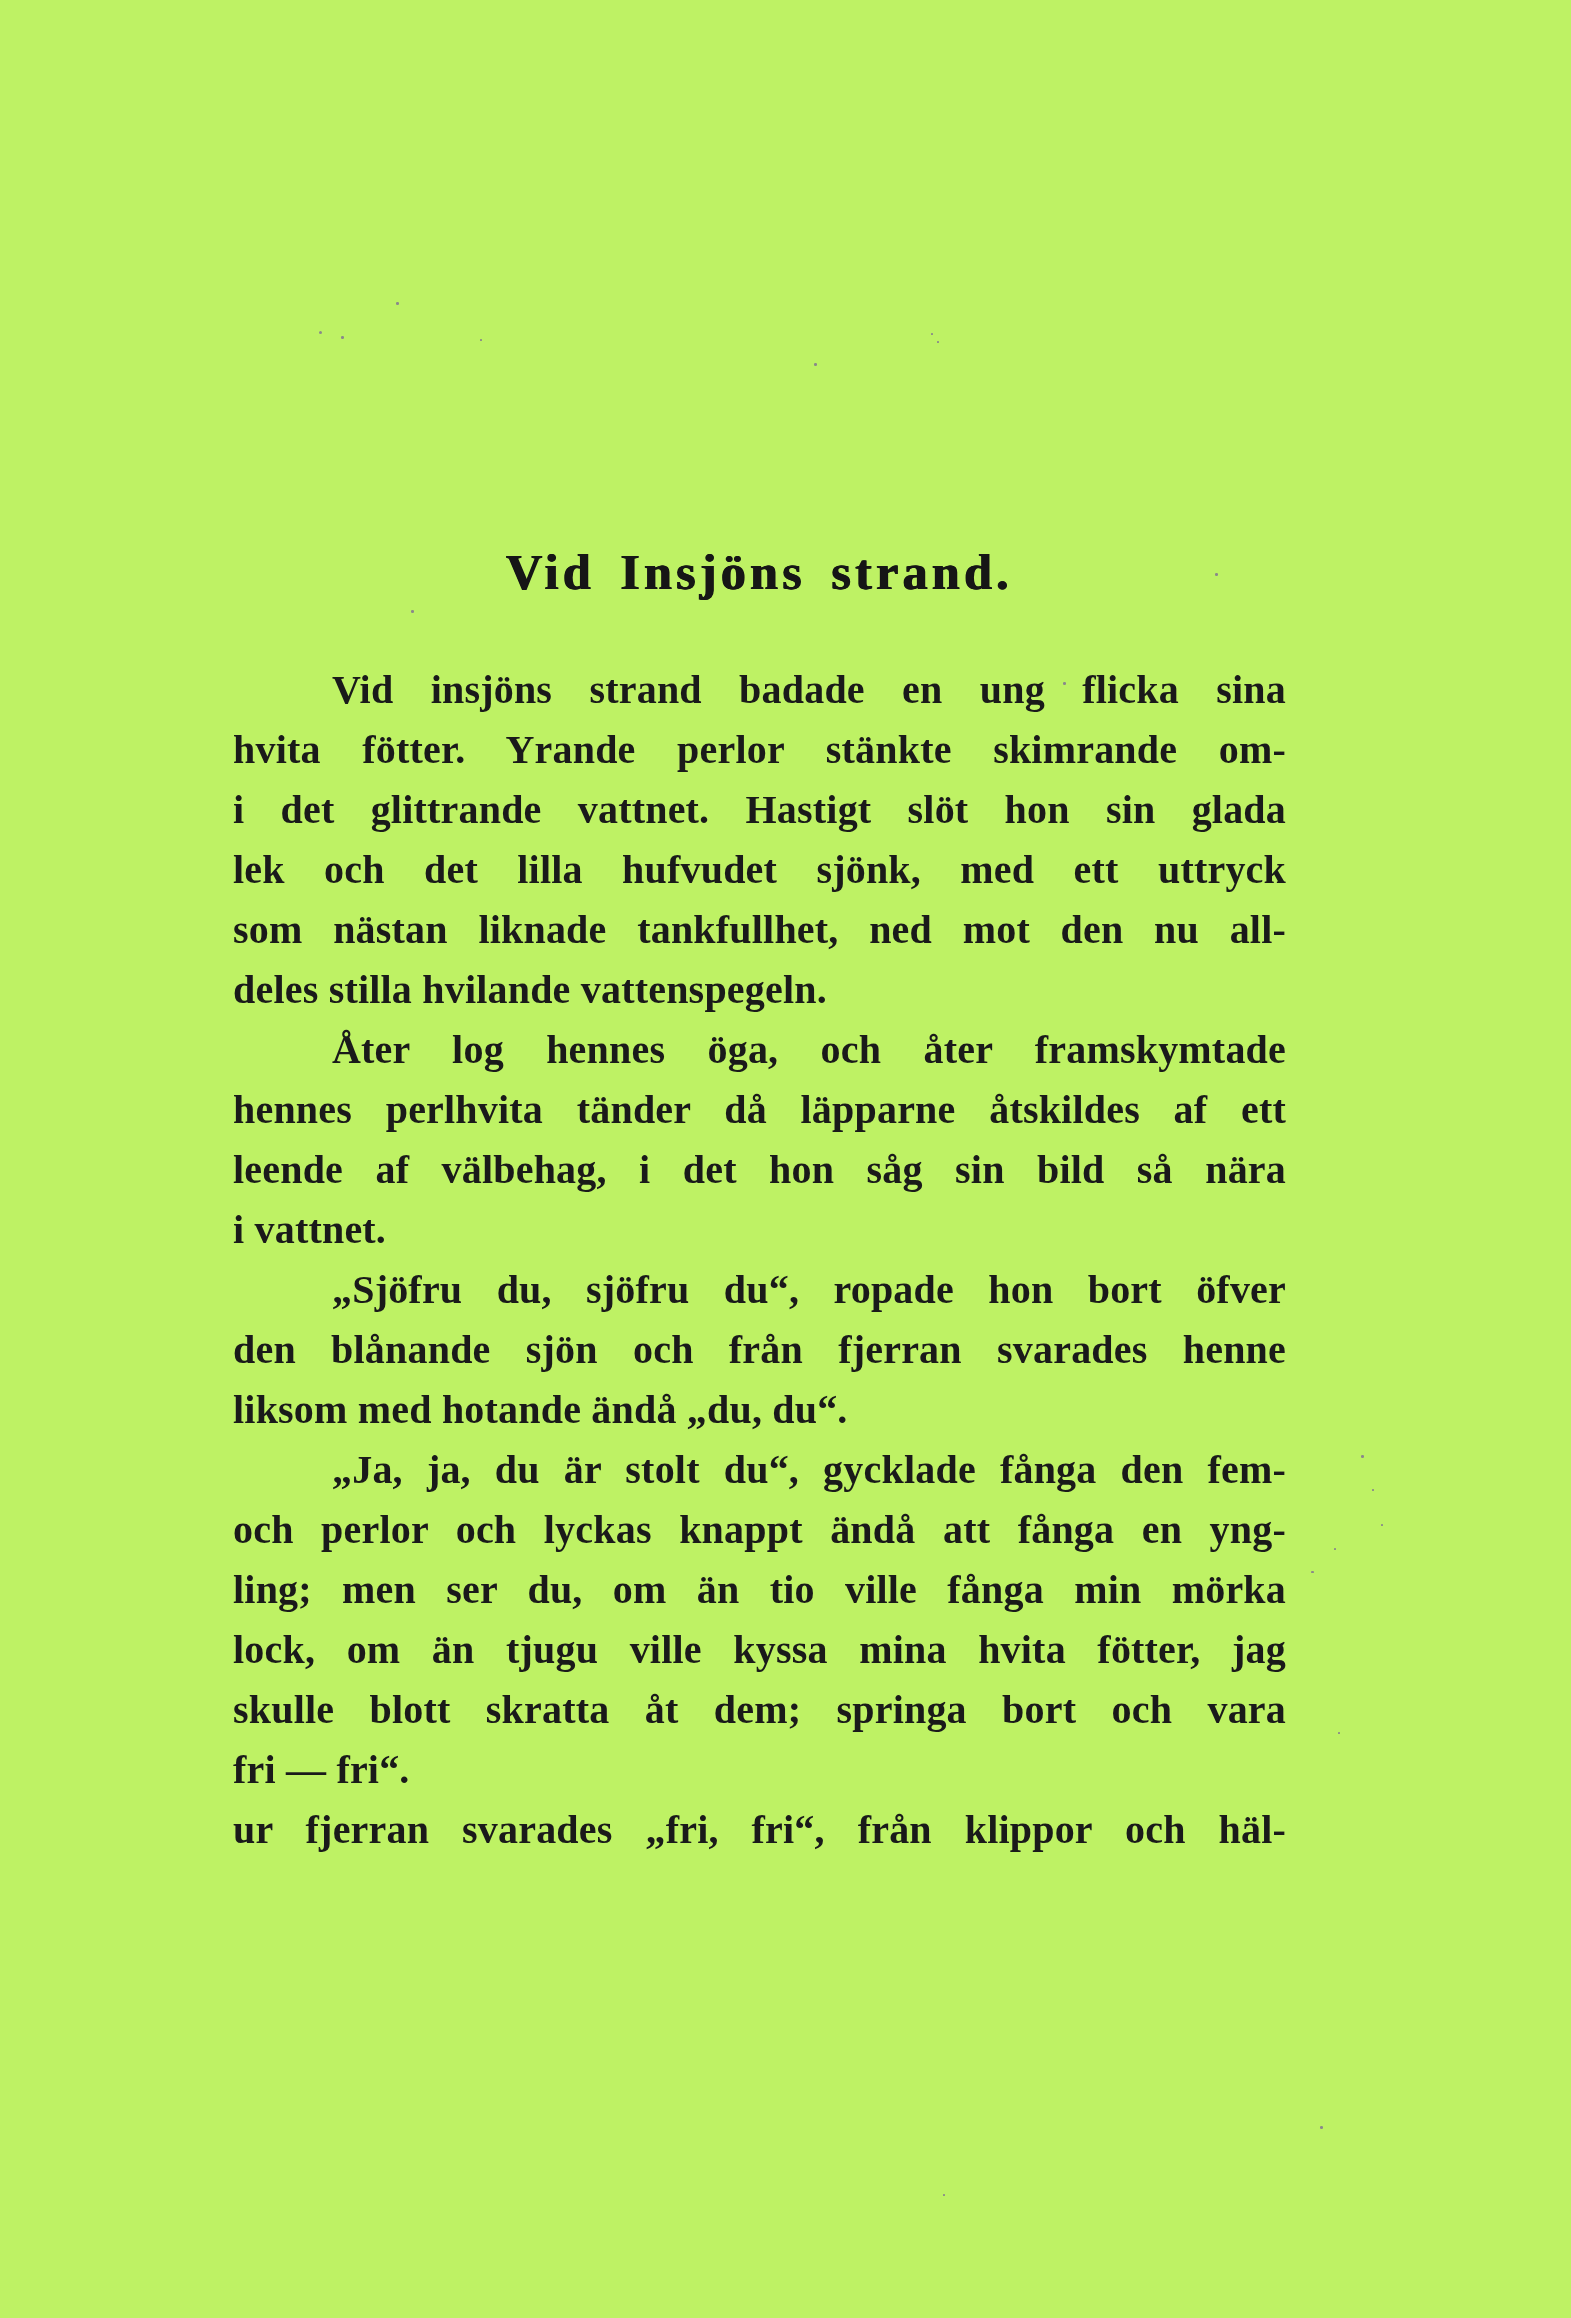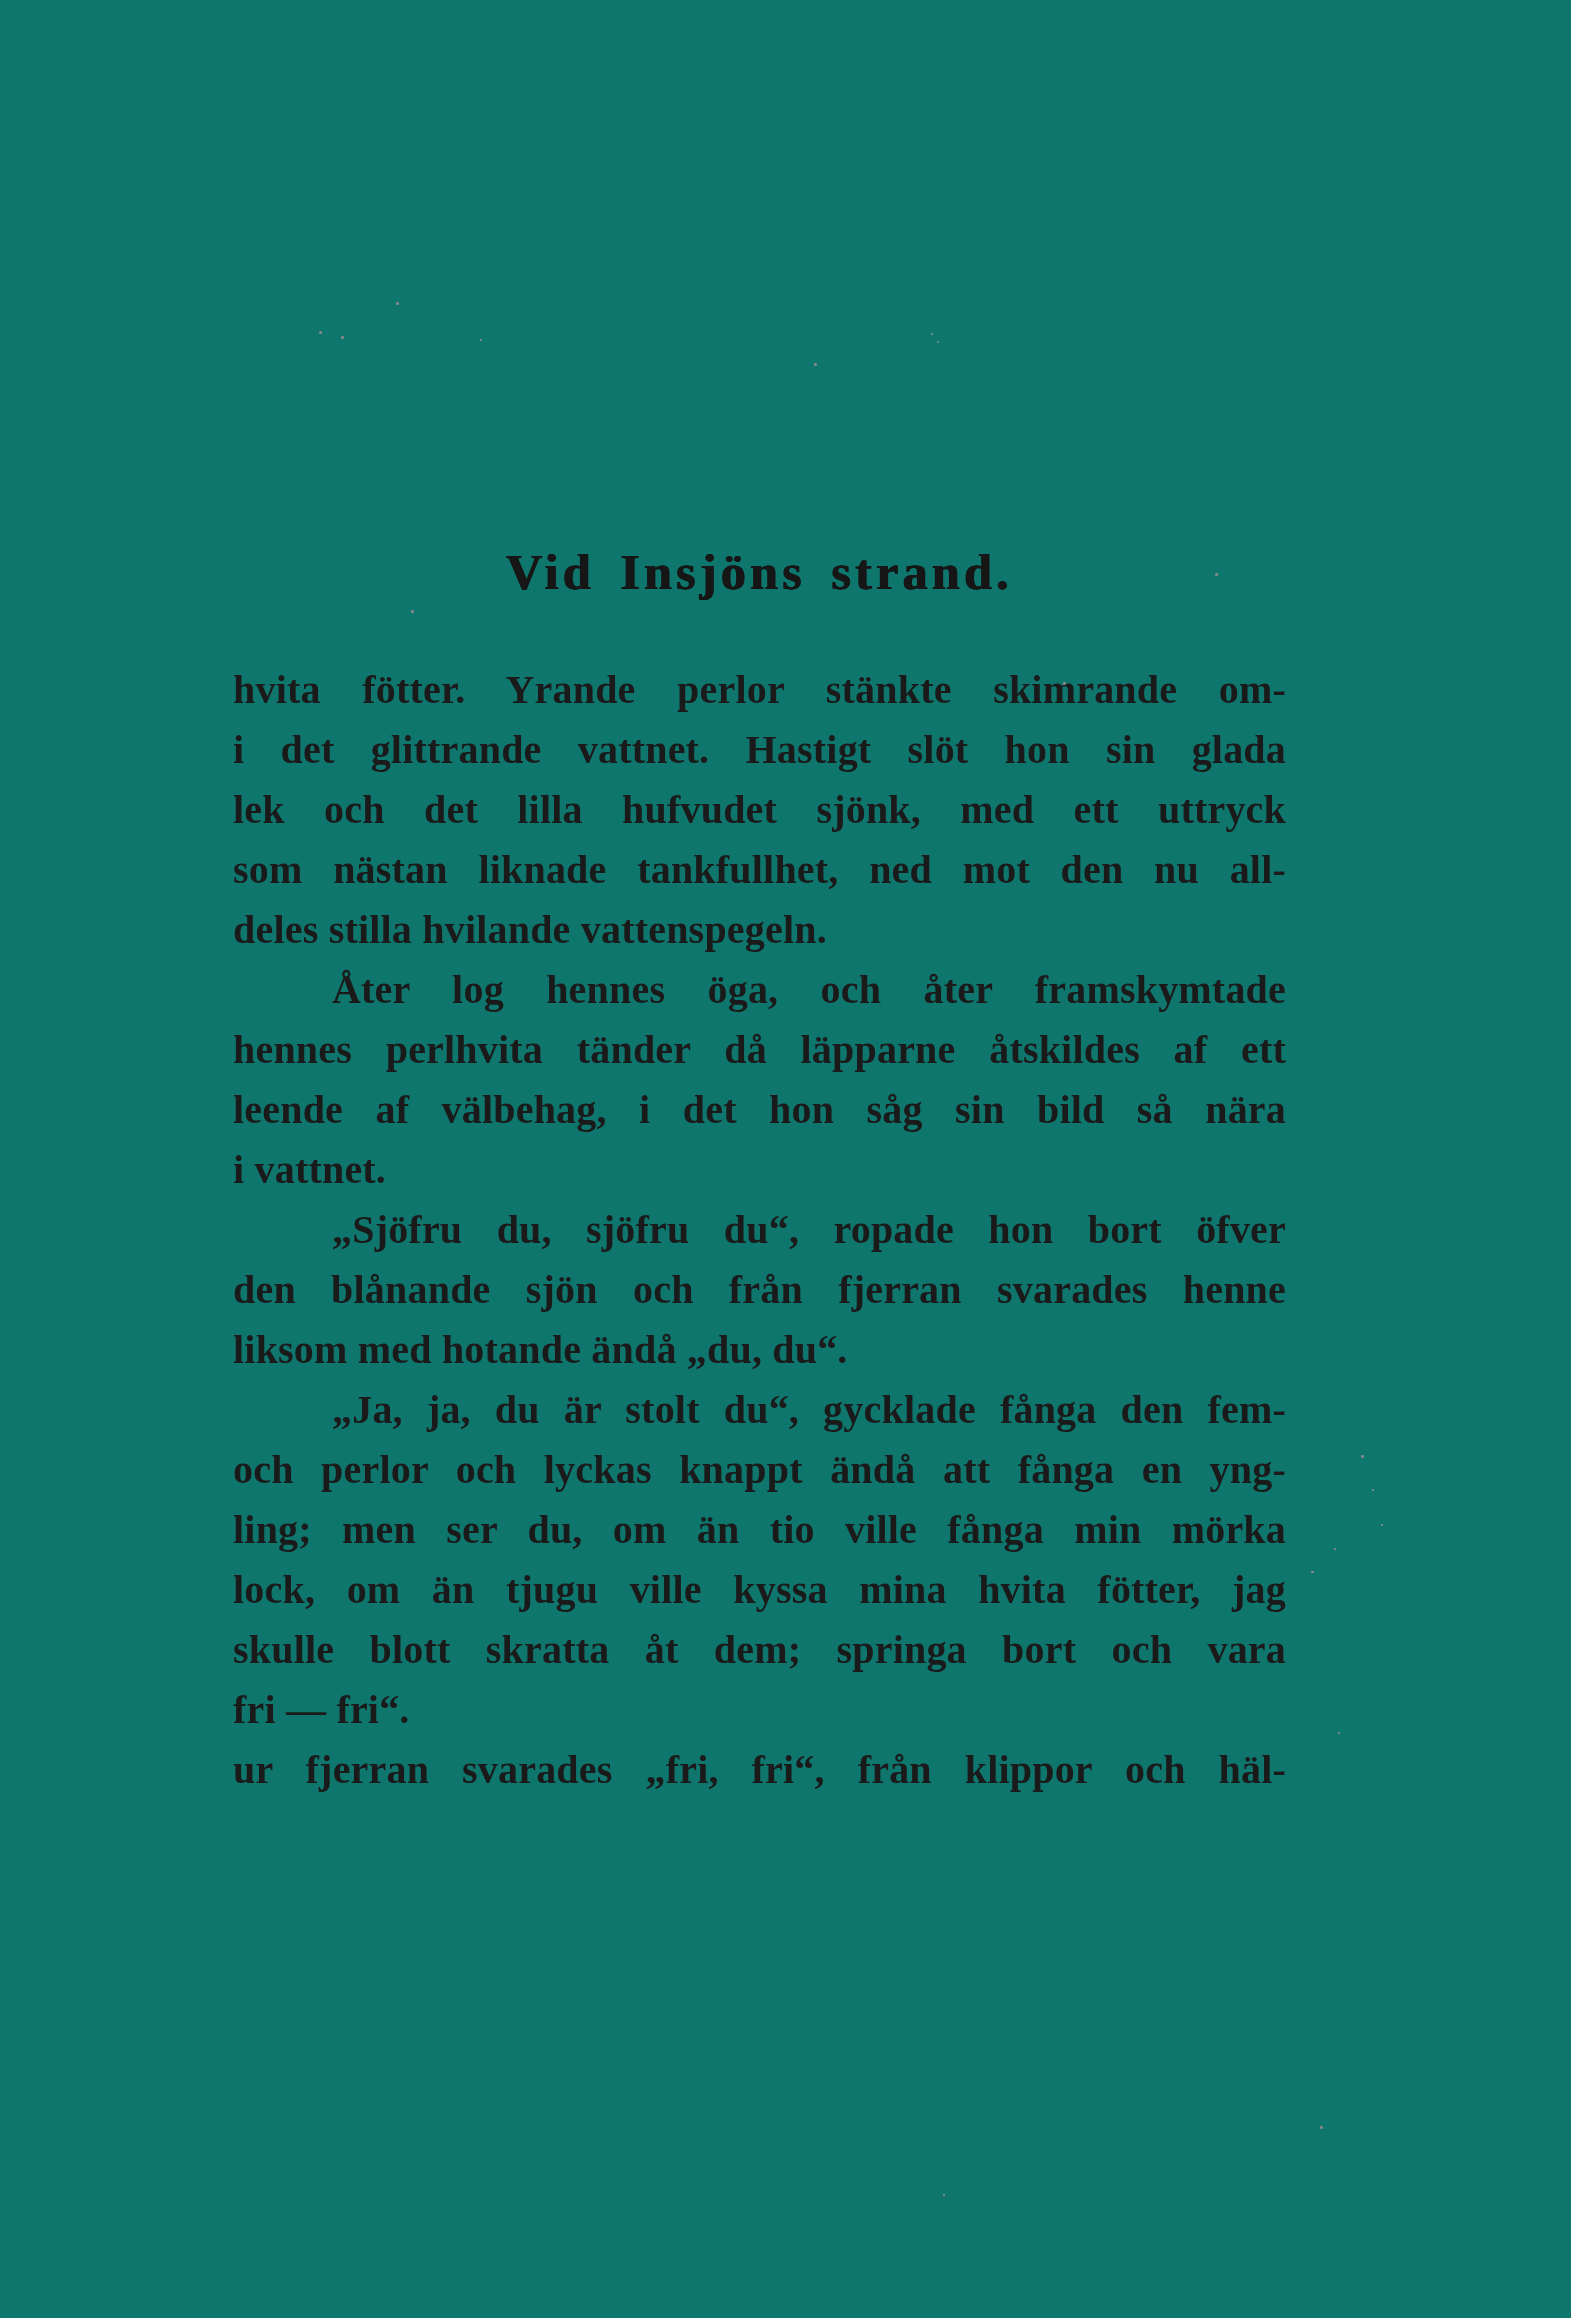--- a/index.html
+++ b/index.html
@@ -5,21 +5,21 @@
   html, body {
     margin: 0;
     padding: 0;
     background: #e8e8e8;
   }
   .sheet {
     position: relative;
     width: 1571px;
     height: 2319px;
     margin: 0 auto;
-    background: #0f766e;
+    background: #bef264;
     overflow: hidden;
     font-family: "Liberation Serif", "DejaVu Serif", serif;
     color: #1a1a1a;
   }
   .page-title {
     position: absolute;
     left: 233px;
     top: 545px;
     width: 1053px;
     margin: 0;
@@ -66,20 +66,21 @@
 </head>
 <body>
 
 <div class="sheet">
 
   <h1 class="page-title">Vid Insjöns strand.</h1>
 
   <div class="body-text">
 
     <div class="paragraph">
+      <div class="line first">Vid insjöns strand badade en ung flicka sina</div>
       <div class="line">hvita fötter. Yrande perlor stänkte skimrande om-</div>
       <div class="line">i det glittrande vattnet. Hastigt slöt hon sin glada</div>
       <div class="line">lek och det lilla hufvudet sjönk, med ett uttryck</div>
       <div class="line">som nästan liknade tankfullhet, ned mot den nu all-</div>
       <div class="line last">deles stilla hvilande vattenspegeln.</div>
     </div>
 
     <div class="paragraph">
       <div class="line first">Åter log hennes öga, och åter framskymtade</div>
       <div class="line">hennes perlhvita tänder då läpparne åtskildes af ett</div>

